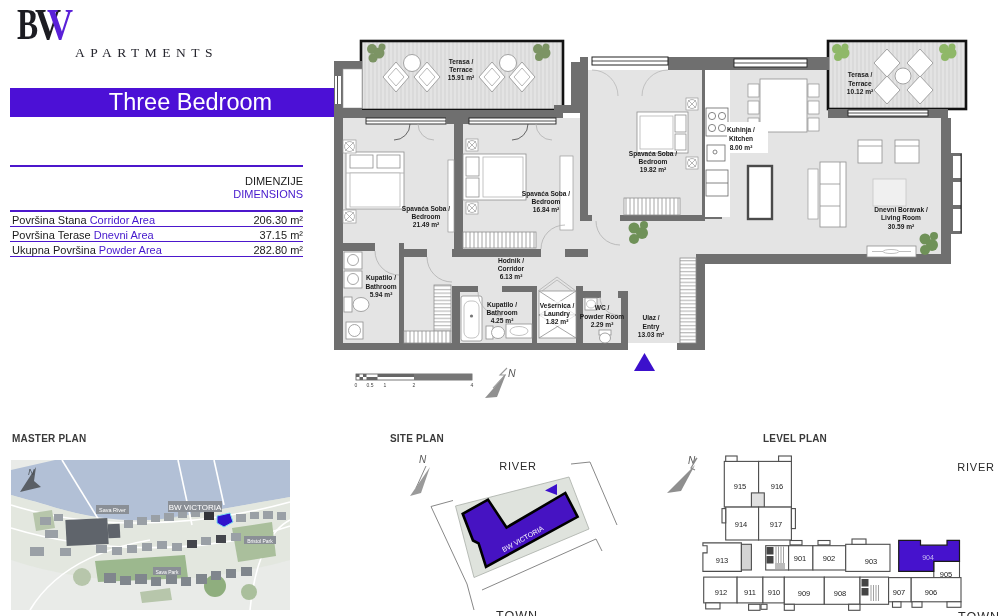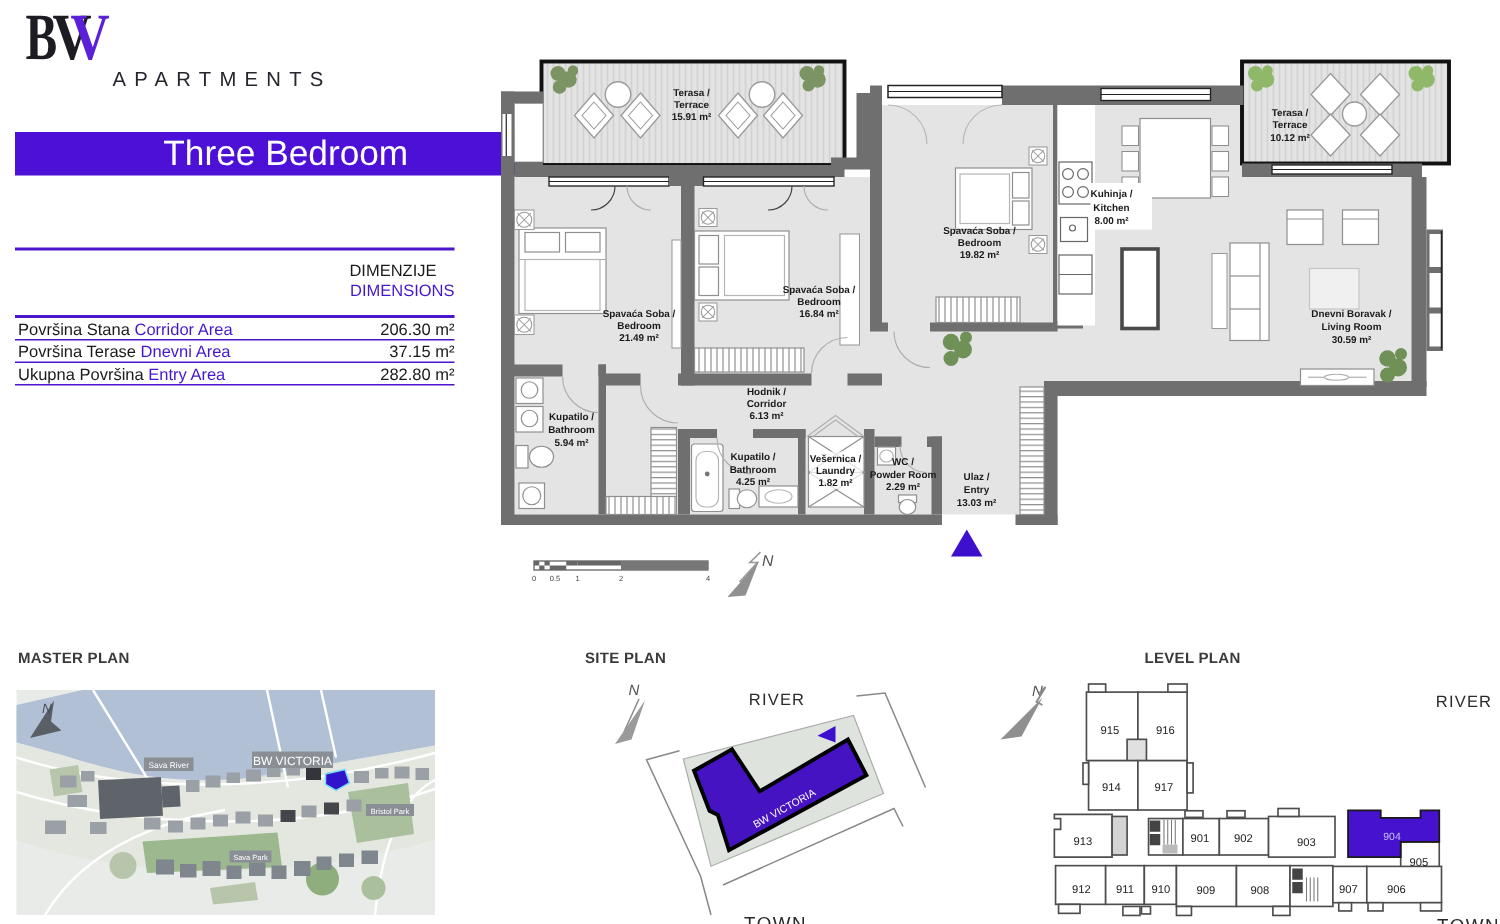--- a/index.html
+++ b/index.html
@@ -10,42 +10,42 @@
 </head>
 <body>
 <div id="page">
 
 <div class="abs" style="left:16px;top:2px;width:300px;height:60px;font-family:'Liberation Serif',serif;color:#1c1c22">
   <div style="position:relative;height:40px">
     <span style="position:absolute;left:1px;top:-3px;font-size:44px;font-weight:bold;transform:scaleX(0.72);transform-origin:0 0">B</span>
     <span style="position:absolute;left:19px;top:-3px;font-size:44px;font-weight:bold;transform:scaleX(0.82);transform-origin:0 0">V</span>
     <span style="position:absolute;left:31px;top:-3px;font-size:44px;font-weight:bold;color:#5a21d8;transform:scaleX(0.82);transform-origin:0 0">V</span>
   </div>
-  <div style="position:absolute;left:59px;top:43px;font-family:Liberation Sans, sans-serif;font-size:13.5px;letter-spacing:5.5px;color:#26262e">APARTMENTS</div>
+  <div style="position:absolute;left:59px;top:43px;font-family:Liberation Serif, serif;font-size:13.5px;letter-spacing:5.5px;color:#26262e">APARTMENTS</div>
 </div>
 
 <div class="abs" style="left:10px;top:88px;width:361px;height:29px;background:#4c10d6;color:#fff;text-align:center;font-size:23.5px;line-height:29px">Three Bedroom</div>
 
 <div class="abs" style="left:10px;top:160px;width:293px;font-size:11px">
 
   <div class="abs" style="left:0;top:5px;width:293px;height:2px;background:#4c17cc"></div>
 
-  <div class="abs" style="right:12px;top:15px;text-align:right;color:#1a1a1a">DIMENZIJE</div>
+  <div class="abs" style="right:0;top:15px;text-align:right;color:#1a1a1a">DIMENZIJE</div>
   <div class="abs" style="right:0;top:28px;text-align:center;color:#4417cc">DIMENSIONS</div>
   <div class="abs" style="left:0;top:50px;width:293px;height:1.5px;background:#4c17cc"></div>
 
   <div class="abs" style="left:2px;top:54px;color:#1a1a1a">Površina Stana <span style="color:#4417cc">Corridor Area</span></div>
   <div class="abs" style="right:0;top:54px;color:#1a1a1a">206.30 m²</div>
   <div class="abs" style="left:0;top:65.5px;width:293px;height:1.5px;background:#4c17cc"></div>
 
   <div class="abs" style="left:2px;top:69px;color:#1a1a1a">Površina Terase <span style="color:#4417cc">Dnevni Area</span></div>
   <div class="abs" style="right:0;top:69px;color:#1a1a1a">37.15 m²</div>
   <div class="abs" style="left:0;top:80.5px;width:293px;height:1.5px;background:#4c17cc"></div>
 
-  <div class="abs" style="left:2px;top:84px;color:#1a1a1a">Ukupna Površina <span style="color:#4417cc">Entry Area</span></div>
+  <div class="abs" style="left:2px;top:84px;color:#1a1a1a">Ukupna Površina <span style="color:#4417cc">Powder Area</span></div>
   <div class="abs" style="right:0;top:84px;color:#1a1a1a">282.80 m²</div>
   <div class="abs" style="left:0;top:95.5px;width:293px;height:1.5px;background:#4c17cc"></div>
 </div>
 
 <svg class="abs" style="left:330px;top:35px" width="640" height="370" viewBox="330 35 640 370">
 <defs>
 <pattern id="thatch" width="4" height="8" patternUnits="userSpaceOnUse">
           <rect width="4" height="8" fill="#e3e3e3"></rect>
           <line x1="1" y1="0" x2="1" y2="8" stroke="#d2d2d2" stroke-width="1"></line>
         </pattern>

